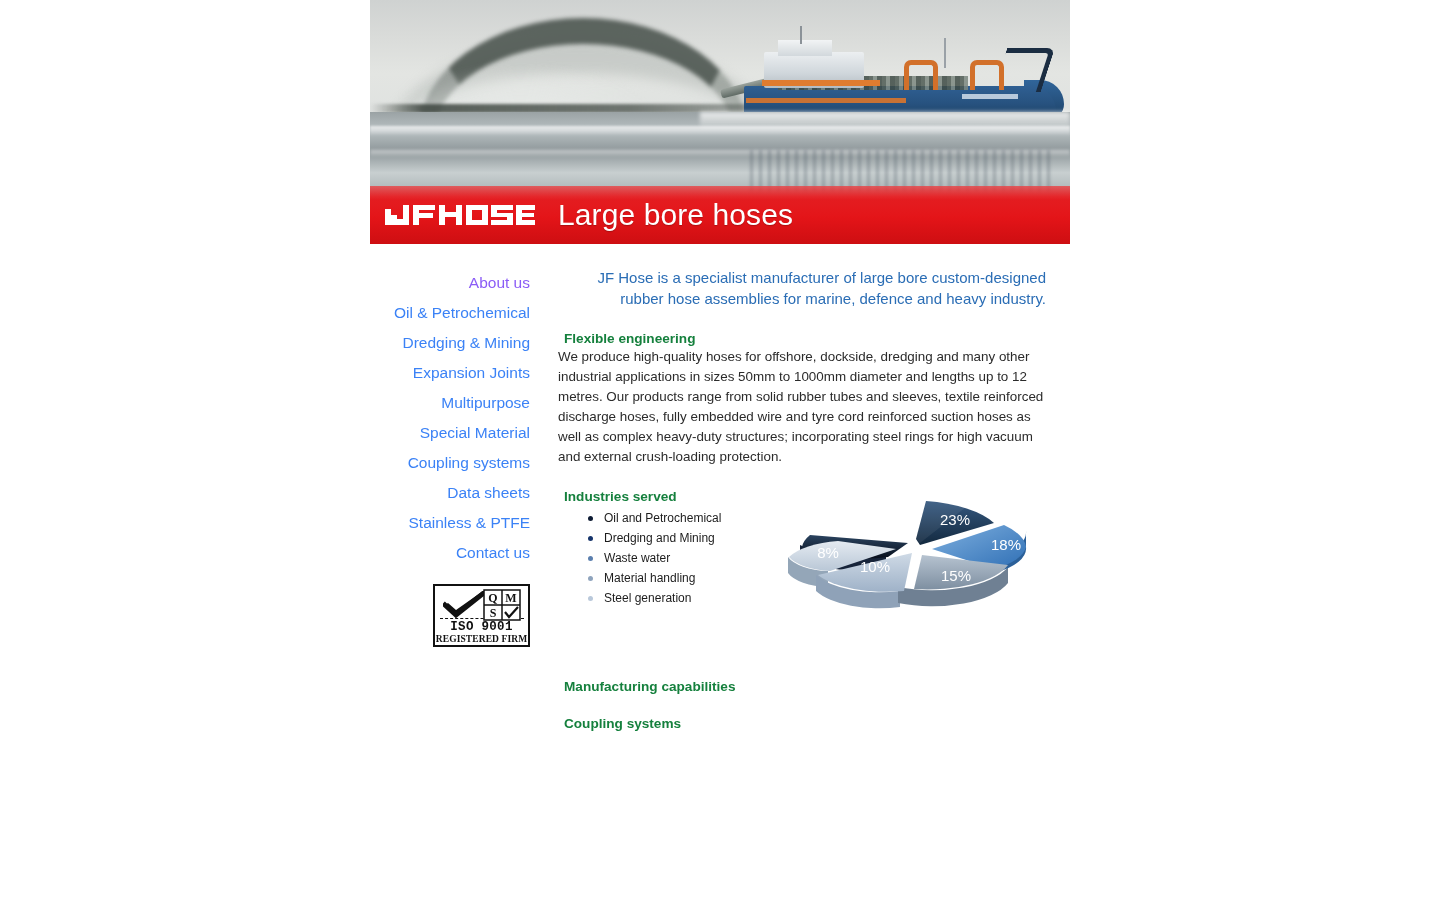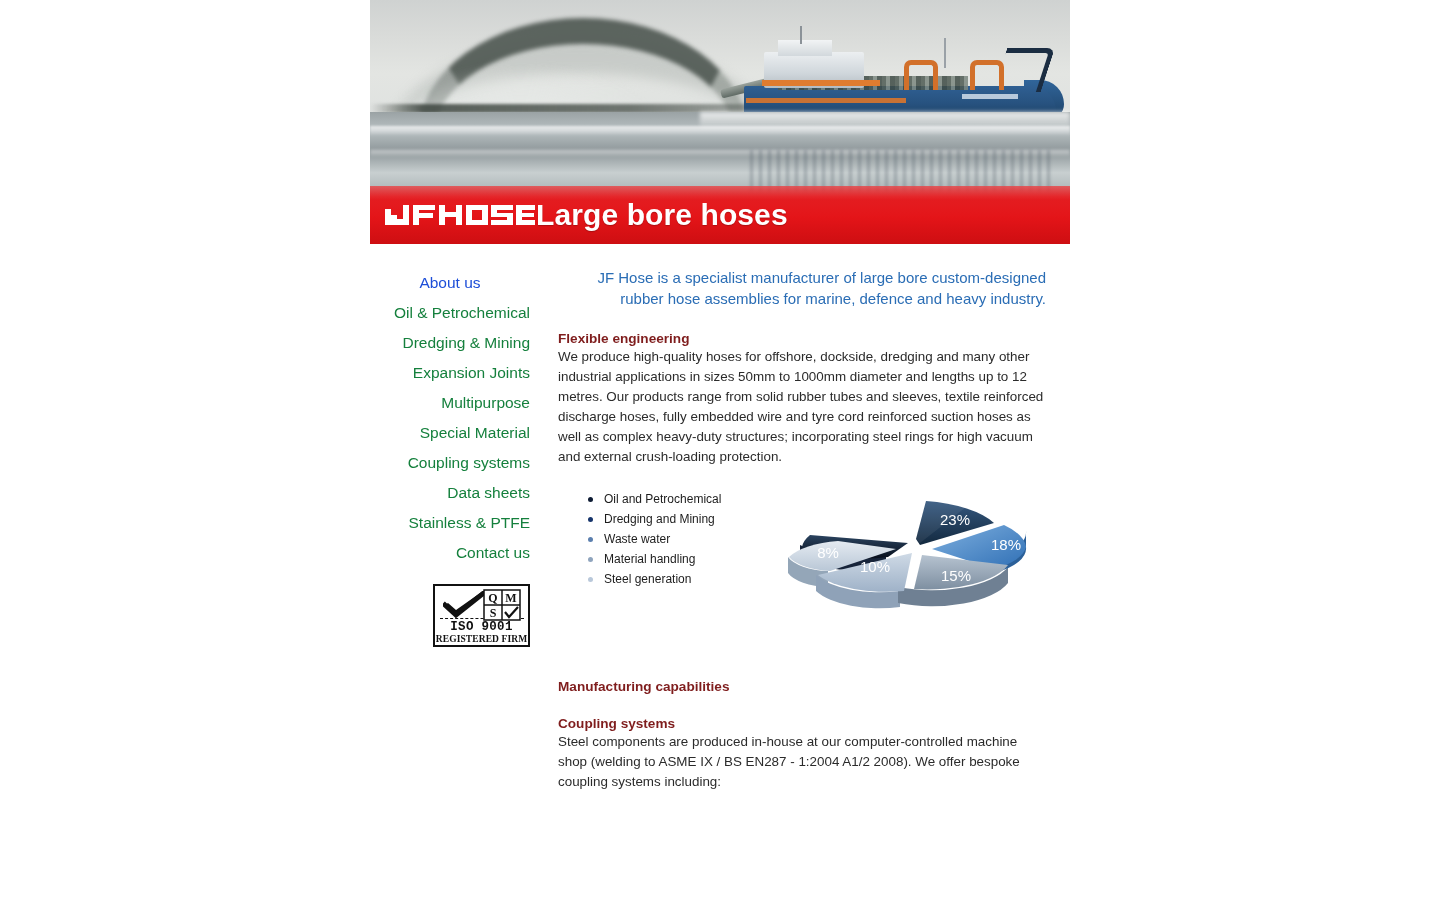--- a/index.html
+++ b/index.html
@@ -145,37 +145,37 @@
     content: ""; position: absolute; left: 0; right: 0; top: 0; height: 14px;
     background: linear-gradient(180deg, rgba(255,255,255,.18), rgba(255,255,255,0));
   }
   .logo {
     margin-left: 14px; width: 152px; height: 30px;
     display: flex; align-items: center; justify-content: center;
     position: relative; z-index: 2;
   }
   .logo svg { display: block; }
   .banner-title {
-    color: #fff; font-size: 30px; letter-spacing: .1px; font-weight: 700;
-    position: relative; z-index: 2;
+    color: #fff; font-size: 30px; letter-spacing: .1px; font-weight: 400;
+    margin-left: 22px; position: relative; z-index: 2;
     text-shadow: 0 1px 1px rgba(0,0,0,.22);
   }
 
   
   .body-wrap { position: absolute; left: 370px; top: 244px; width: 700px; }
 
   .nav {
     position: absolute; left: 0; top: 24px; width: 160px;
     text-align: right;
   }
   .nav a {
     display: block; text-decoration: none;
-    font-size: 15.5px; line-height: 30px; color: #15803d; white-space: nowrap;
-  }
-  .nav a.active { color: #1d4ed8; text-align: center; }
+    font-size: 15.5px; line-height: 30px; color: #3b82f6; white-space: nowrap;
+  }
+  .nav a.active { color: #8b5cf6; }
 
   .iso {
     position: absolute; left: 63px; top: 340px;
     width: 97px; height: 63px;
     border: 2px solid #111; background: #fff;
     display: flex; flex-direction: column; align-items: center;
   }
   .iso-top { width: 100%; height: 38px; position: relative; }
   .iso-check {
     position: absolute; left: 8px; top: 5px; width: 44px; height: 28px;
@@ -197,22 +197,22 @@
     font-size: 9.5px; line-height: 11px; color: #111; letter-spacing: .1px;
   }
 
   .content {
     position: absolute; left: 188px; top: 24px; width: 488px;
   }
   .intro {
     color: #2a6db5; font-size: 15px; line-height: 20.5px; text-align: right;
   }
   h3.sect {
-    font-size: 13.6px; font-weight: 700; color: #7f1d1d;
-    margin-top: 22px; margin-bottom: 1px;
+    font-size: 13.6px; font-weight: 700; color: #15803d;
+    margin-top: 22px; margin-bottom: 1px; margin-left: 6px;
   }
   p.body {
     font-size: 13.4px; line-height: 20px; color: #2b2b2b;
   }
   .ind-block { position: relative; margin-top: 22px; min-height: 148px; }
   ul.industries { list-style: none; margin-top: 4px; }
   ul.industries li {
     font-size: 12px; line-height: 20px; color: #1c1c1c;
     padding-left: 46px; position: relative;
   }
@@ -327,20 +327,21 @@
     </div>
 
     <div class="content">
 
       <p class="intro">JF Hose is a specialist manufacturer of large bore custom-designed rubber hose assemblies for marine, defence and heavy industry.</p>
 
       <h3 class="sect">Flexible engineering</h3>
       <p class="body">We produce high-quality hoses for offshore, dockside, dredging and many other industrial applications in sizes 50mm to 1000mm diameter and lengths up to 12 metres. Our products range from solid rubber tubes and sleeves, textile reinforced discharge hoses, fully embedded wire and tyre cord reinforced suction hoses as well as complex heavy-duty structures; incorporating steel rings for high vacuum and external crush-loading protection.</p>
 
       <div class="ind-block">
+        <h3 class="sect" style="margin-top:0">Industries served</h3>
 
         <ul class="industries">
           <li style="--bullet:#0d1b33">Oil and Petrochemical</li>
           <li style="--bullet:#16346b">Dredging and Mining</li>
           <li style="--bullet:#5b7fae">Waste water</li>
           <li style="--bullet:#8fa4bd">Material handling</li>
           <li style="--bullet:#b9c8da">Steel generation</li>
         </ul>
 
         <div class="pie-wrap">
@@ -402,17 +403,16 @@
             <text class="pct" x="176" y="86">15%</text>
             <text class="pct" x="95" y="77">10%</text>
             <text class="pct" x="48" y="63">8%</text>
           </svg>
         </div>
       </div>
 
       <h3 class="sect" style="margin-top:42px">Manufacturing capabilities</h3>
 
       <h3 class="sect">Coupling systems</h3>
-      <p class="body">Steel components are produced in-house at our computer-controlled machine shop (welding to ASME IX / BS EN287 - 1:2004 A1/2 2008). We offer bespoke coupling systems including:</p>
 
     </div>
   </div>
 </div>
 
 </body></html>

